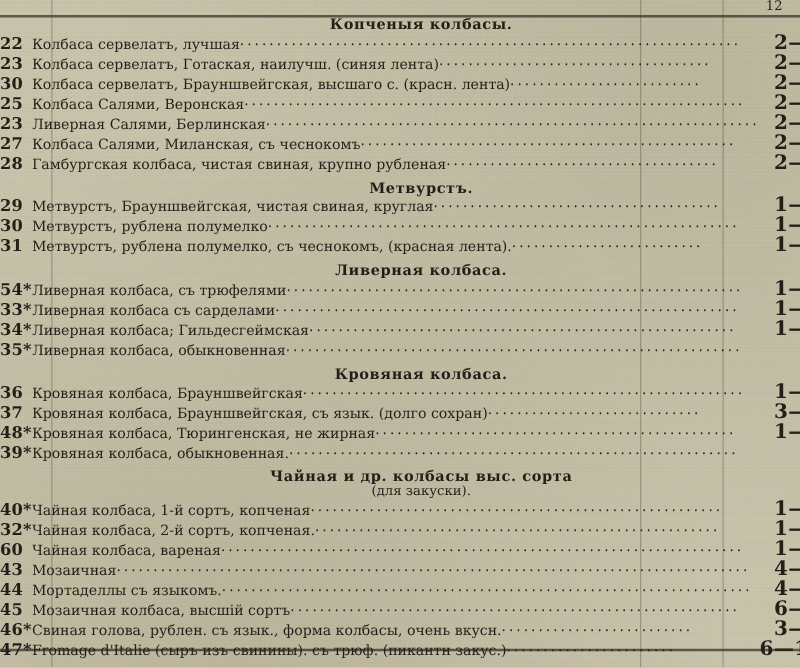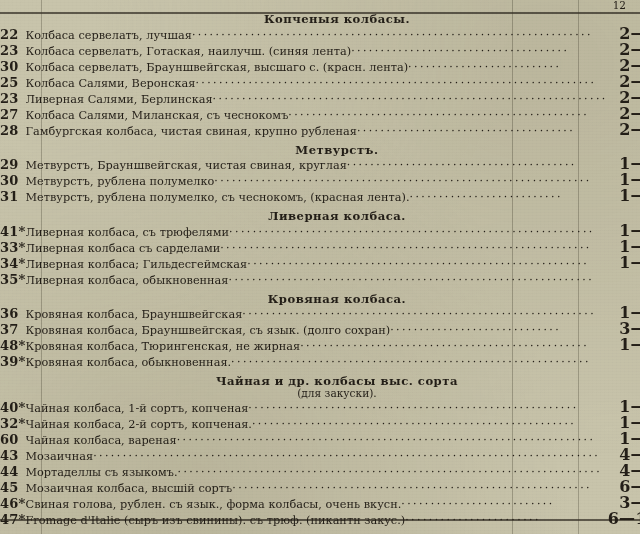--- a/index.html
+++ b/index.html
@@ -221,21 +221,21 @@
           <td class="price"><b class="heavy">1—3</b></td>
           <td class="kop"><b>40</b></td>
         </tr>
         <tr class="spacer">
           <td colspan="4"></td>
         </tr>
         <tr class="hdr">
           <td colspan="4">Ливерная колбаса.</td>
         </tr>
         <tr class="item">
-          <td class="num">41*</td>
+          <td class="num">54*</td>
           <td class="name"><span>Ливерная колбаса, съ трюфелями</span><span class="dots"> ······························································</span></td>
           <td class="price"><b class="heavy">1—3</b></td>
           <td class="kop">50</td>
         </tr>
         <tr class="item">
           <td class="num">33*</td>
           <td class="name"><span>Ливерная колбаса съ сарделами</span><span class="dots"> ·······························································</span></td>
           <td class="price"><b class="heavy">1—2</b></td>
           <td class="kop">35</td>
         </tr>

